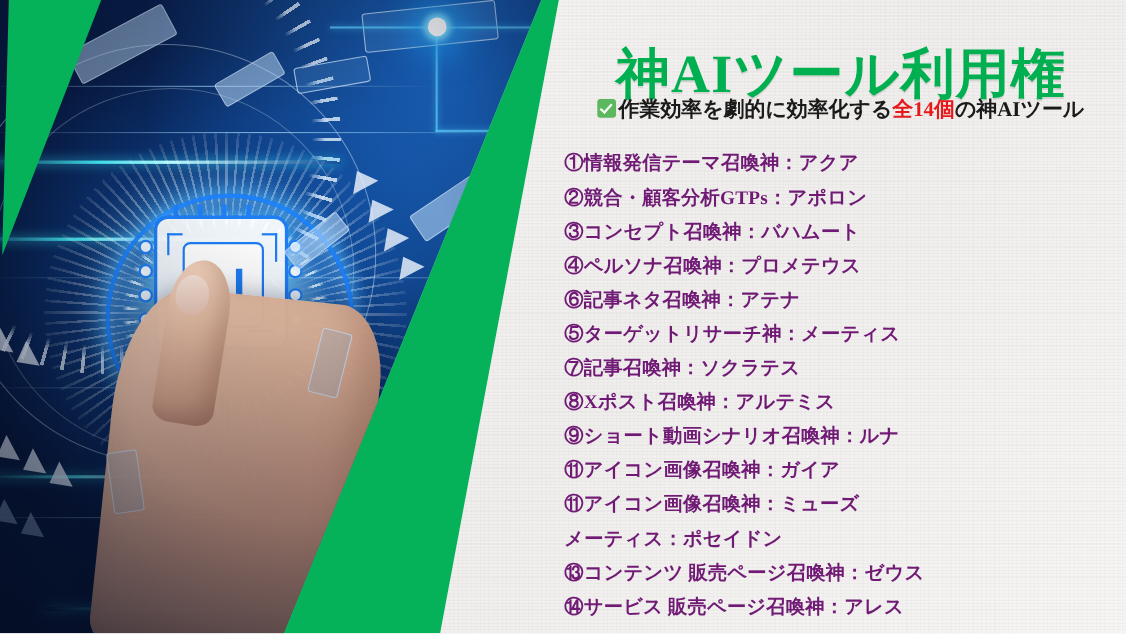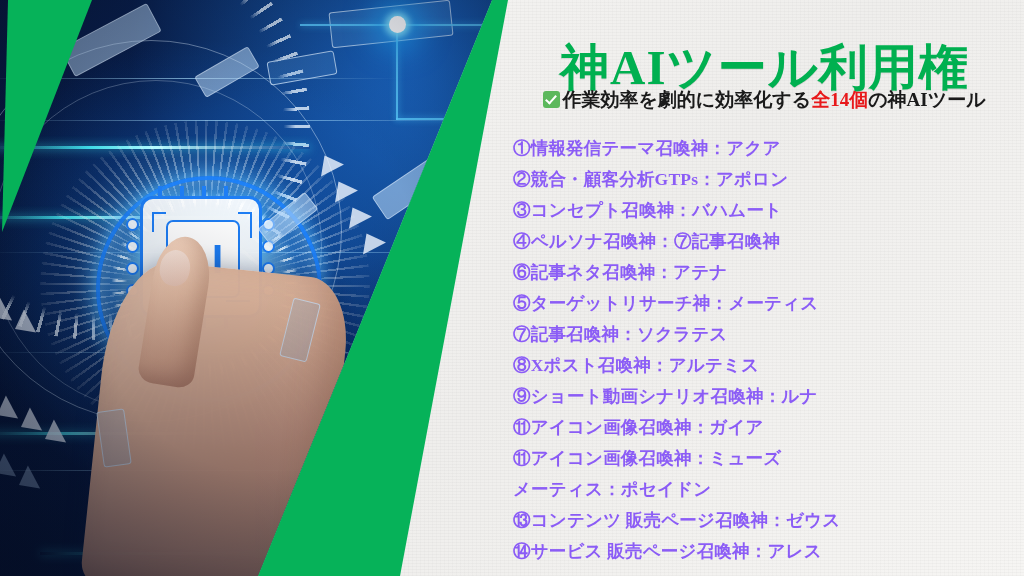--- a/index.html
+++ b/index.html
@@ -334,21 +334,21 @@
     width: 511px;
     margin: 0;
     padding: 0;
     list-style: none;
   }
   .tool-item {
     font-family: "Liberation Serif", "DejaVu Serif", serif;
     font-weight: 700;
     font-size: 17.5px;
     line-height: 31px;
-    color: #8b5cf6;
+    color: #701a75;
     white-space: nowrap;
     letter-spacing: 0.2px;
   }
 </style>
 </head>
 <body>
 
 <div id="stage">
 
   <div class="paper-bg"></div>
@@ -455,21 +455,21 @@
     <h1 class="title">神AIツール利用権</h1>
 
     <div class="subtitle">
       <span class="check-icon"></span><span>作業効率を劇的に効率化する</span><span class="accent">全14個</span><span>の神AIツール</span>
     </div>
 
     <ul class="tool-list" id="tool-list">
         <li class="tool-item">①情報発信テーマ召喚神：アクア</li>
         <li class="tool-item">②競合・顧客分析GTPs：アポロン</li>
         <li class="tool-item">③コンセプト召喚神：バハムート</li>
-        <li class="tool-item">④ペルソナ召喚神：⑦記事召喚神</li>
+        <li class="tool-item">④ペルソナ召喚神：プロメテウス</li>
         <li class="tool-item">⑥記事ネタ召喚神：アテナ</li>
         <li class="tool-item">⑤ターゲットリサーチ神：メーティス</li>
         <li class="tool-item">⑦記事召喚神：ソクラテス</li>
         <li class="tool-item">⑧Xポスト召喚神：アルテミス</li>
         <li class="tool-item">⑨ショート動画シナリオ召喚神：ルナ</li>
         <li class="tool-item">⑪アイコン画像召喚神：ガイア</li>
         <li class="tool-item">⑪アイコン画像召喚神：ミューズ</li>
         <li class="tool-item">メーティス：ポセイドン</li>
         <li class="tool-item">⑬コンテンツ 販売ページ召喚神：ゼウス</li>
         <li class="tool-item">⑭サービス 販売ページ召喚神：アレス</li>

